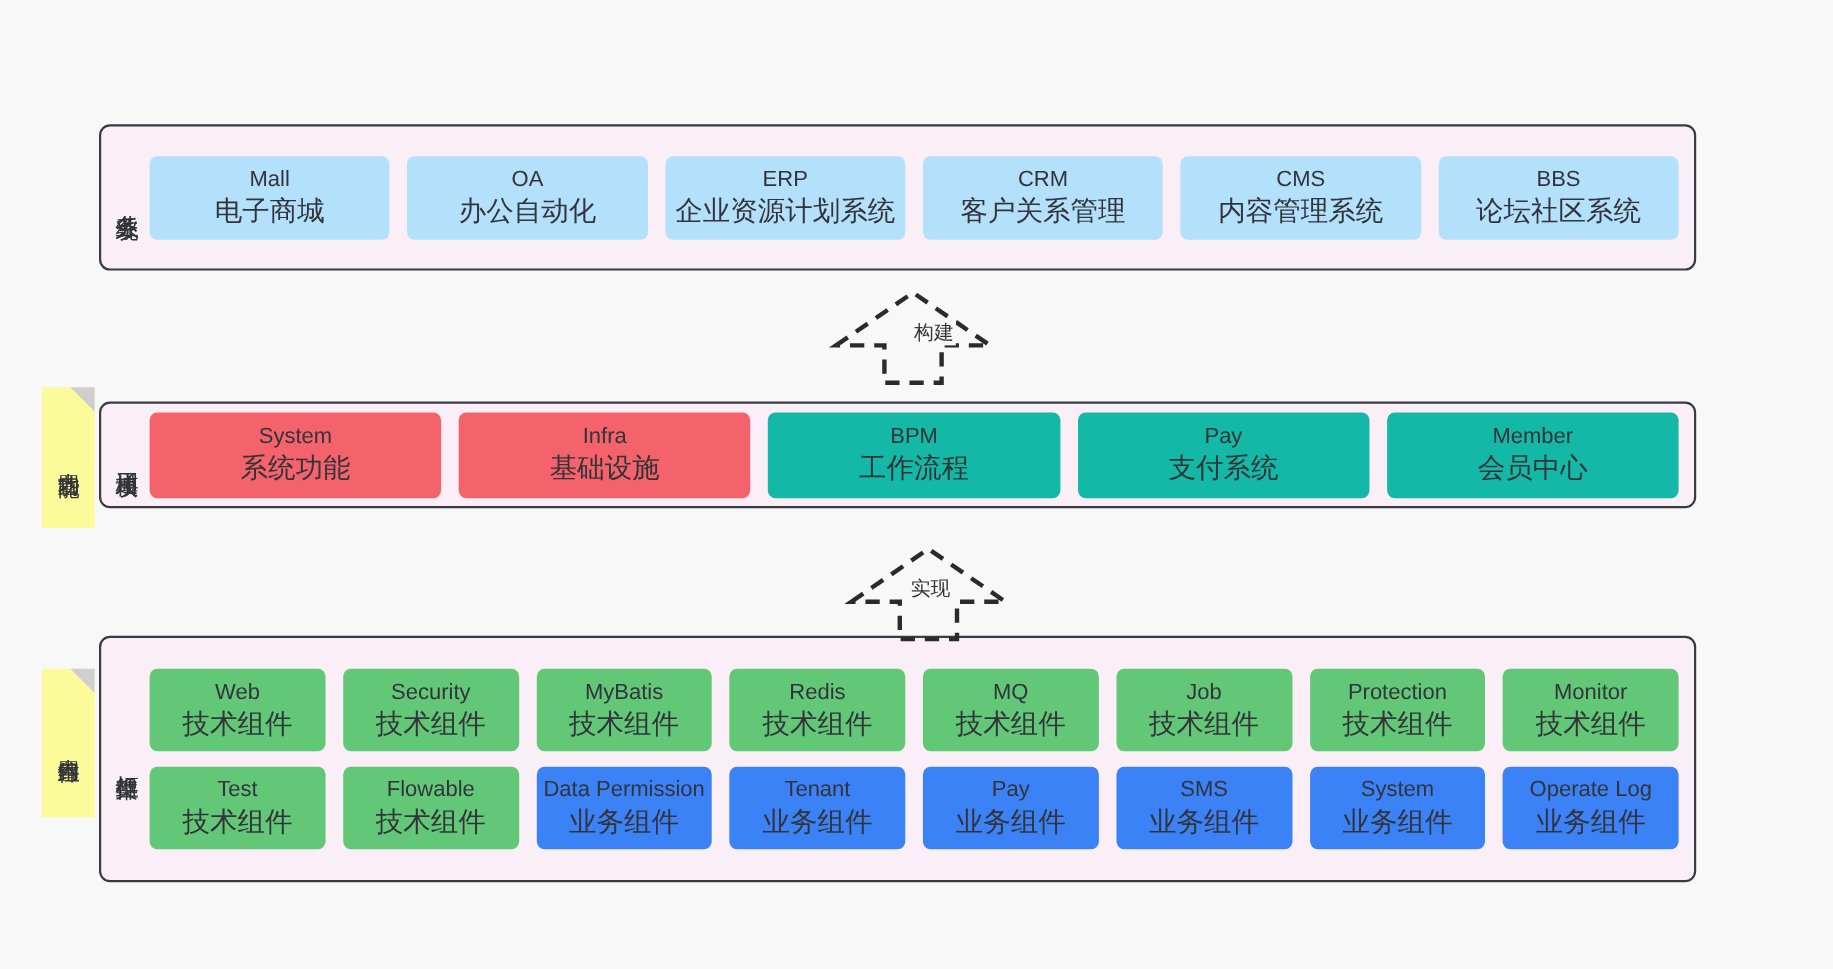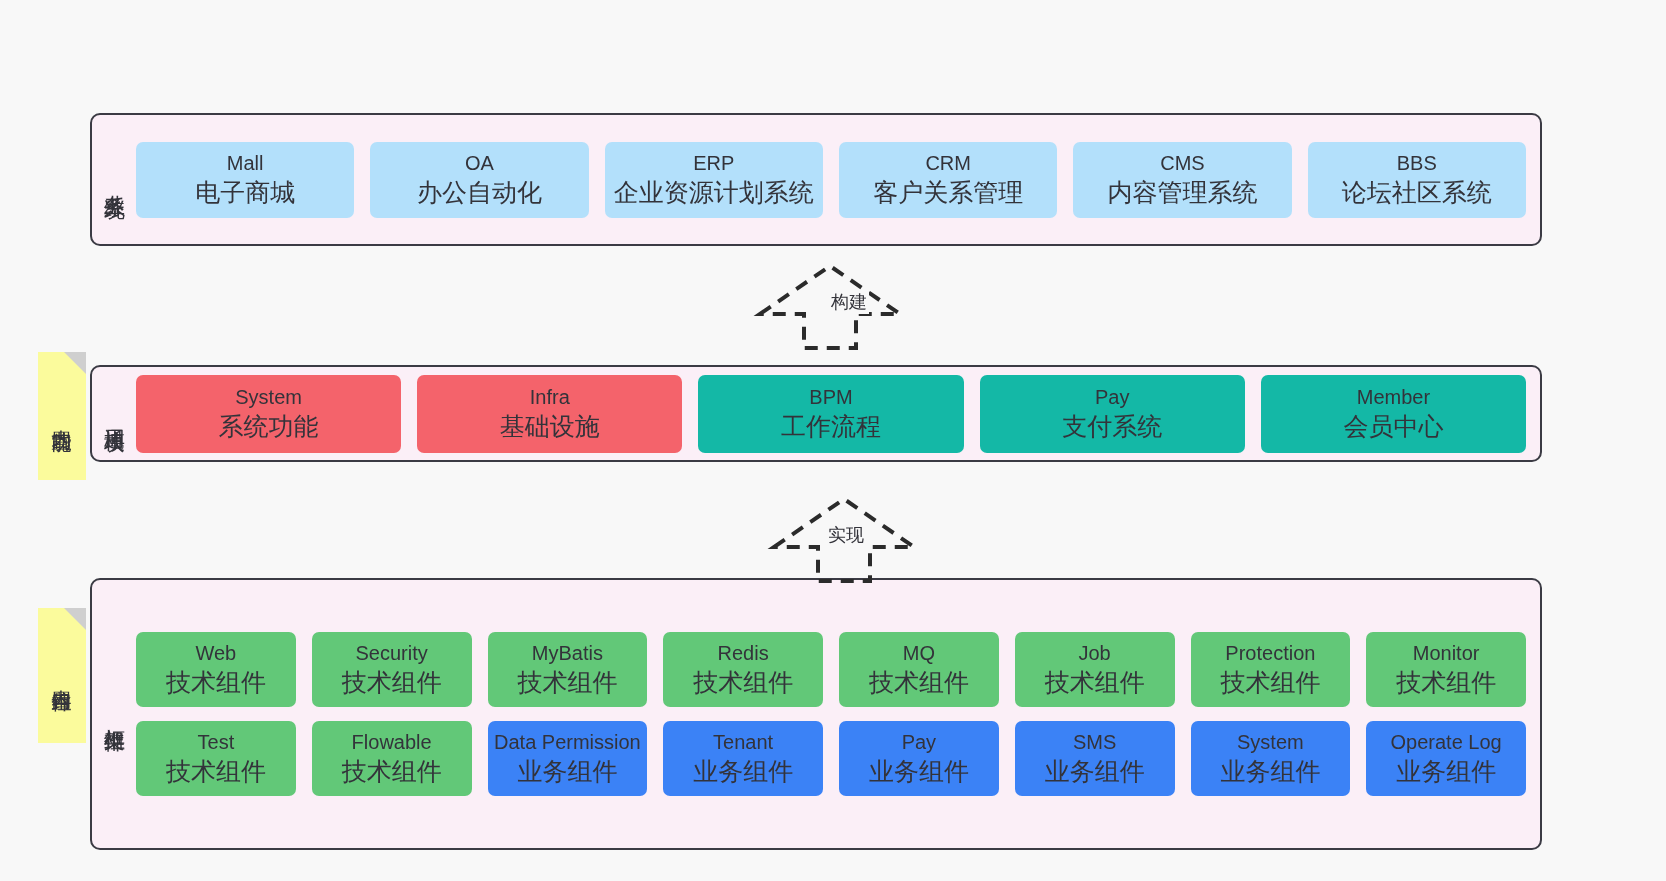--- a/index.html
+++ b/index.html
@@ -77,21 +77,21 @@
   .c-green      { background: #62c878; }
   .c-lightgreen { background: #3b82f6; }
 
   
   #layer-business { left: 90px;  top: 113px; width: 1452px; height: 133px; }
   #layer-business .row { height: 76px; }
 
   #layer-module   { left: 90px;  top: 365px; width: 1452px; height: 97px; }
   #layer-module .row { height: 78px; }
 
-  #layer-framework{ left: 90px;  top: 578px; width: 1452px; height: 272px; }
+  #layer-framework{ left: 90px;  top: 578px; width: 1452px; height: 224px; }
   #layer-framework .layer-body { gap: 14px; }
   #layer-framework .row { height: 75px; }
 
   
   .note {
     position: absolute;
     background: #fbfb9c;
     box-sizing: border-box;
     display: flex;
     align-items: center;

